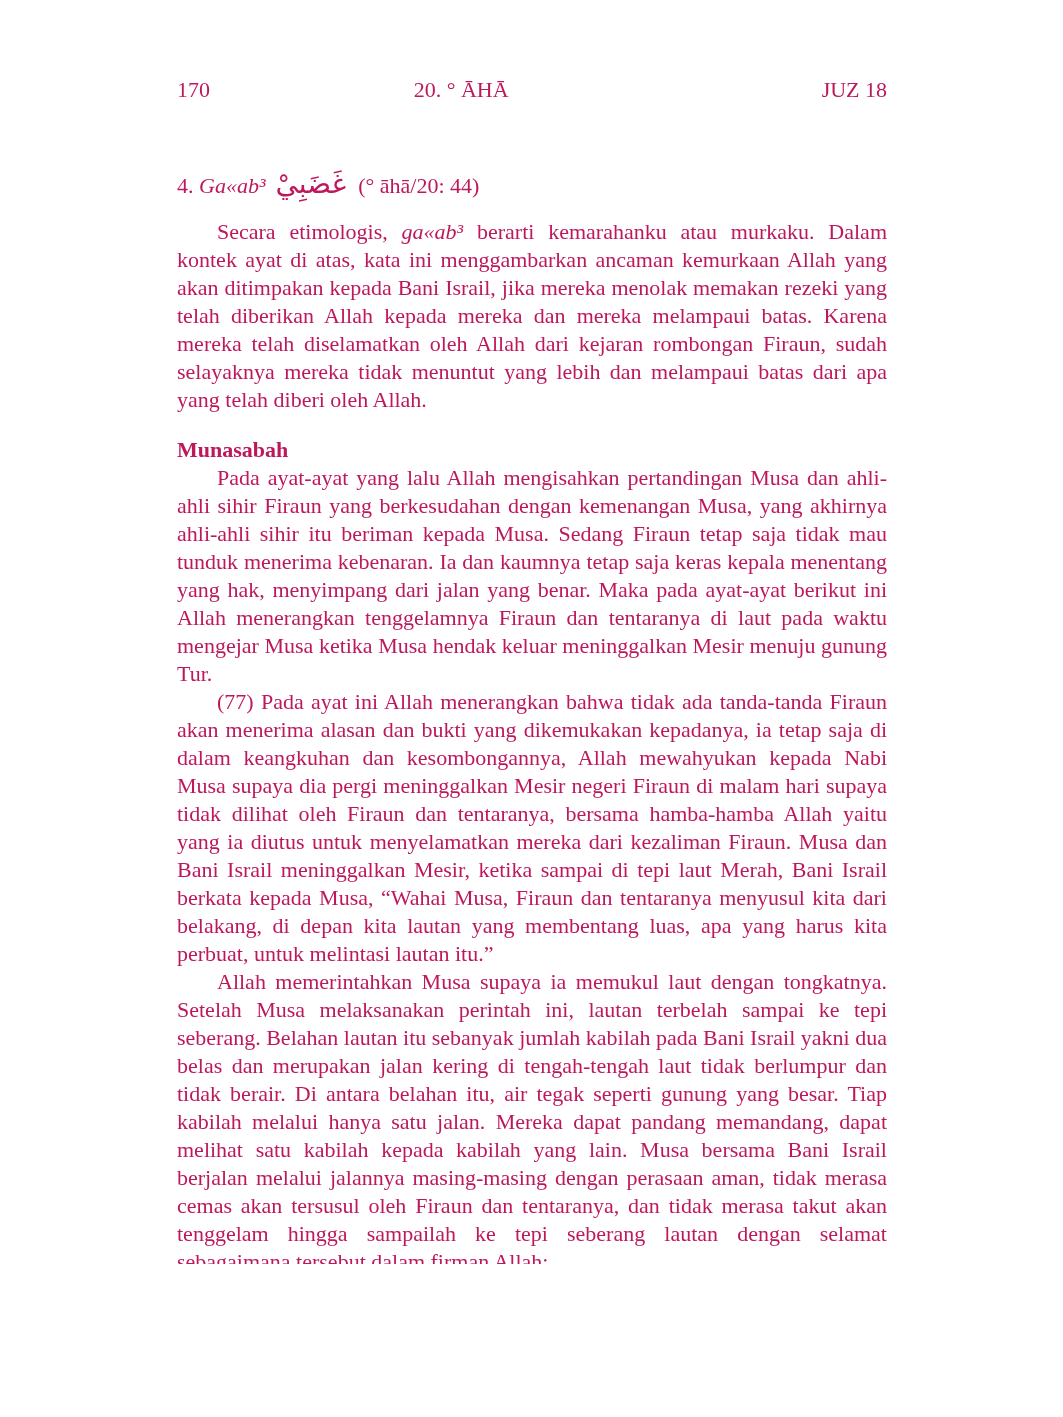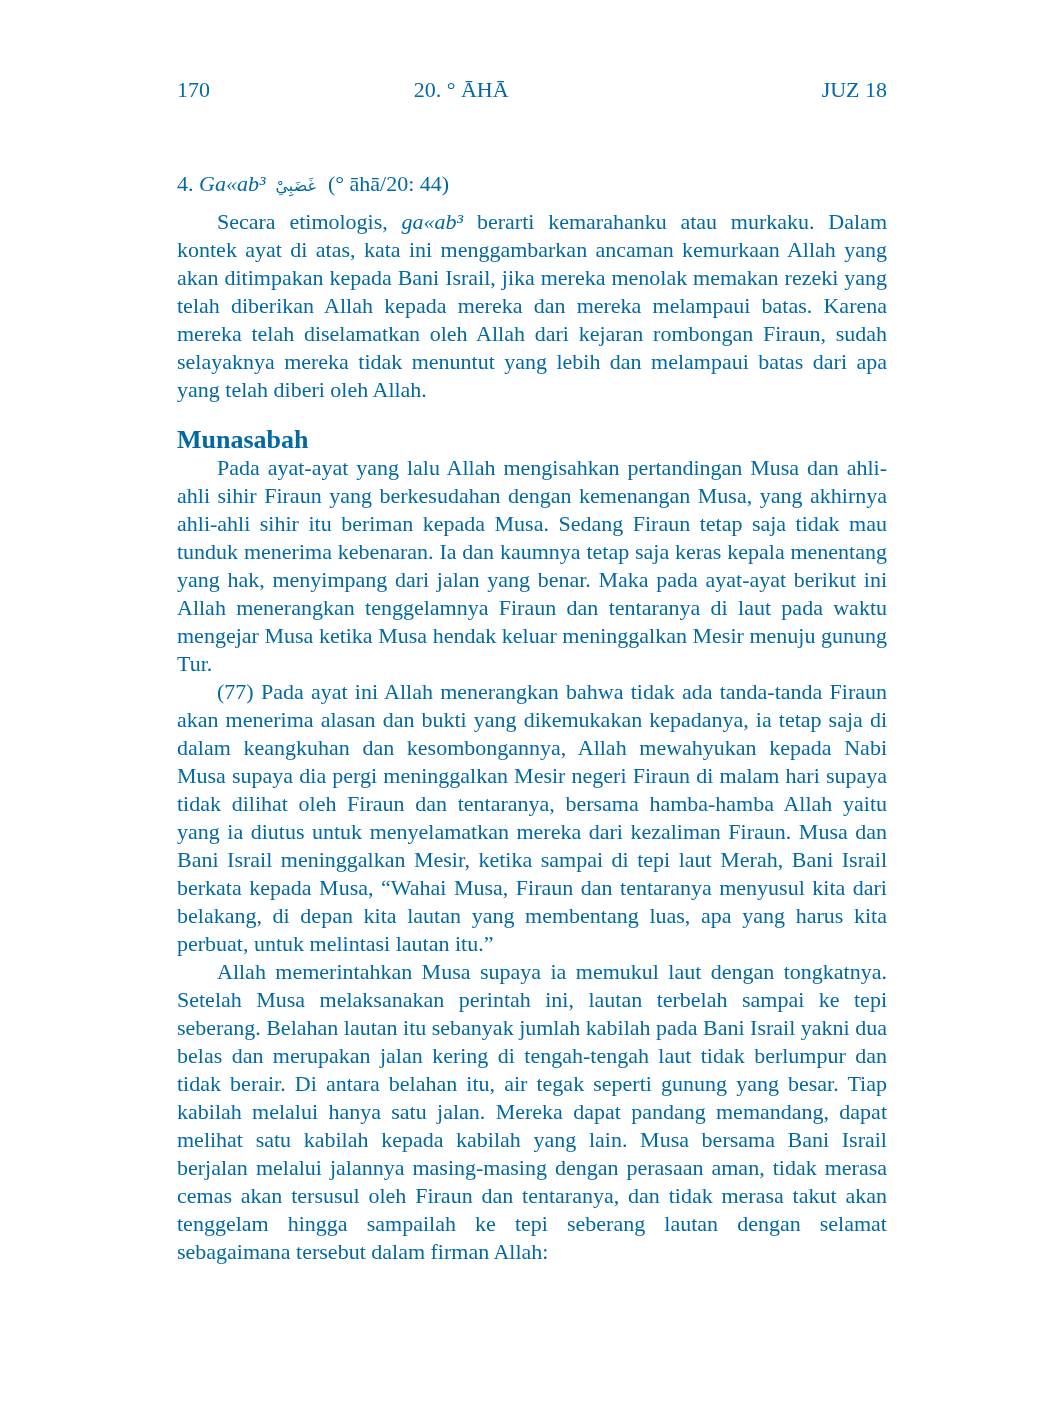--- a/index.html
+++ b/index.html
@@ -9,21 +9,21 @@
   }
   .page {
     position: relative;
     width: 1063px;
     height: 1264px;
     box-sizing: border-box;
     padding: 76px 176px 0 177px;
     background: #ffffff;
     font-family: "Liberation Serif", serif;
     font-size: 22px;
-    color: #0369a1;
+    color: #be185d;
     overflow: hidden;
   }
   .header {
     display: flex;
     align-items: baseline;
     line-height: 28px;
   }
   .h-left  { flex: 1; text-align: left; }
   .h-center{ flex: 1; white-space: nowrap; }
   .h-right { flex: 1; text-align: right; }
@@ -31,36 +31,36 @@
   .term-heading {
     margin: 58px 0 0 0;
     font-weight: normal;
     font-size: 22px;
     line-height: 44px;
     white-space: nowrap;
   }
   .term-latin { font-style: italic; }
   .arabic {
     font-family: "DejaVu Sans", sans-serif;
-    font-size: 16px;
+    font-size: 28px;
     margin: 0 12px 0 10px;
     direction: rtl;
     unicode-bidi: isolate;
   }
 
   .body-par {
     margin: 0;
     text-align: justify;
     line-height: 28px;
   }
   .indent { text-indent: 40px; }
-  .first-par { }
+  .first-par { margin-top: 10px; }
 
   .sub-heading {
-    font-size: 26px;
+    font-size: 22px;
     font-weight: bold;
     line-height: 28px;
     margin: 22px 0 0 0;
   }
   .term-inline { font-style: italic; }
 </style>
 </head>
 <body>
 
 <div class="page">

